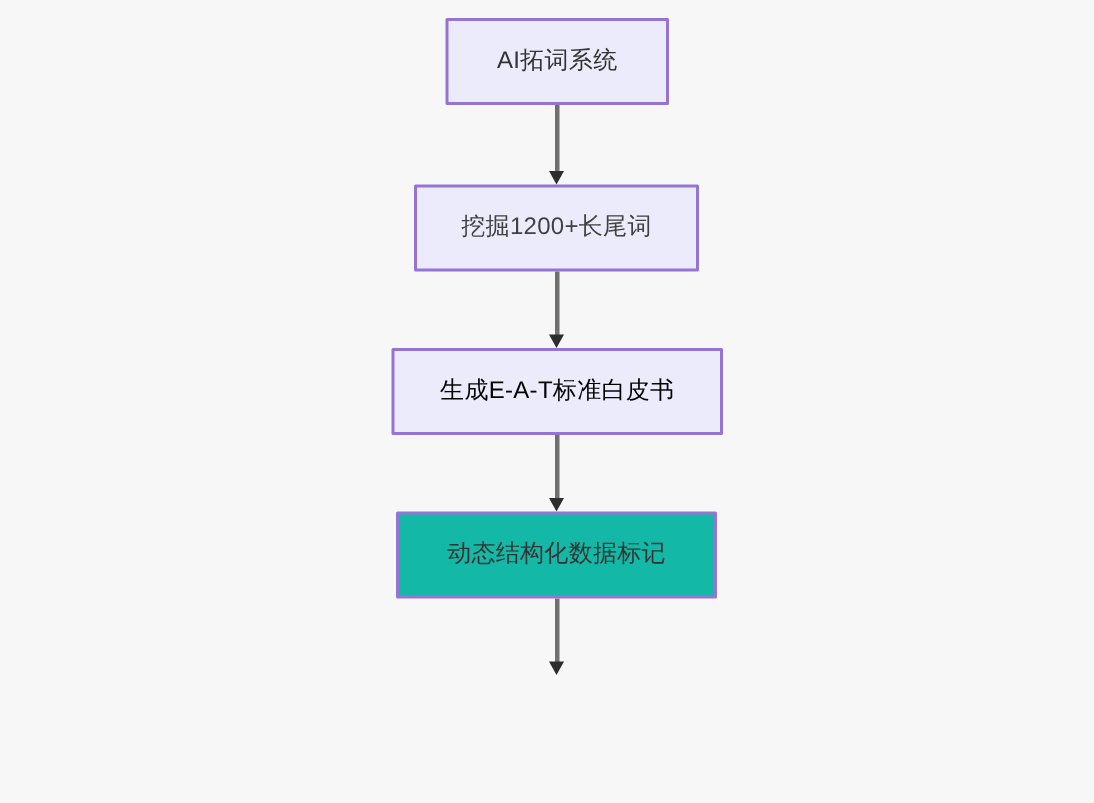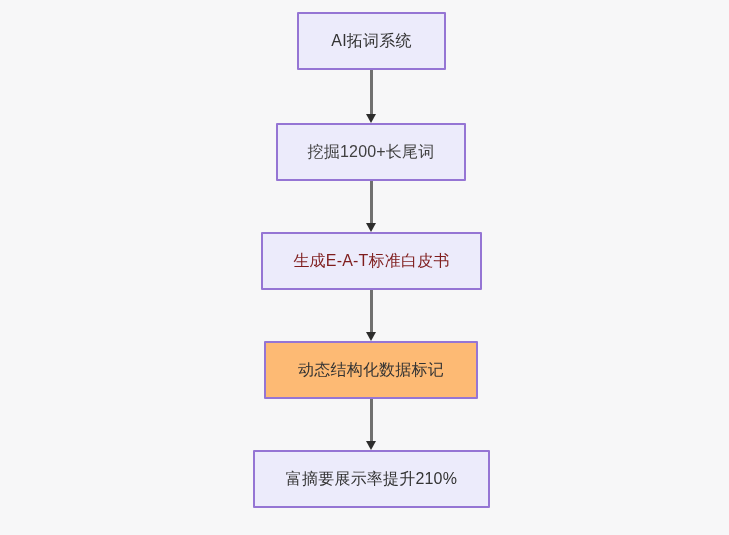--- a/index.html
+++ b/index.html
@@ -77,23 +77,20 @@
     <div class="stem" style="background: rgb(112, 112, 112);"></div>
     <div class="head" style="border-top-color: rgb(45, 45, 45);"></div>
   </div>
 
   <div class="node" style="left: 297px; top: 12px; width: 149px; height: 58px; background: rgb(236, 235, 251); border-color: rgb(149, 117, 212); color: rgb(51, 51, 51);">
     <span>AI拓词系统</span>
   </div>
   <div class="node" style="left: 276px; top: 123px; width: 190px; height: 58px; background: rgb(236, 235, 251); border-color: rgb(149, 117, 212); color: #404040;">
     <span>挖掘1200+长尾词</span>
   </div>
-  <div class="node" style="left: 261px; top: 232px; width: 221px; height: 58px; background: rgb(236, 235, 251); border-color: rgb(149, 117, 212); color: #7f1d1d;">
+  <div class="node" style="left: 261px; top: 232px; width: 221px; height: 58px; background: rgb(236, 235, 251); border-color: rgb(149, 117, 212); color: #000000;">
     <span>生成E-A-T标准白皮书</span>
   </div>
-  <div class="node" style="left: 264px; top: 341px; width: 214px; height: 58px; background: #fdba74; border-color: rgb(149, 117, 212); color: rgb(51, 51, 51);">
+  <div class="node" style="left: 264px; top: 341px; width: 214px; height: 58px; background: #14b8a6; border-color: rgb(149, 117, 212); color: rgb(51, 51, 51);">
     <span>动态结构化数据标记</span>
-  </div>
-  <div class="node" style="left: 253px; top: 450px; width: 237px; height: 58px; background: rgb(236, 235, 251); border-color: rgb(149, 117, 212); color: rgb(51, 51, 51);">
-    <span>富摘要展示率提升210%</span>
   </div>
 
 </div>
 
 </body></html>

